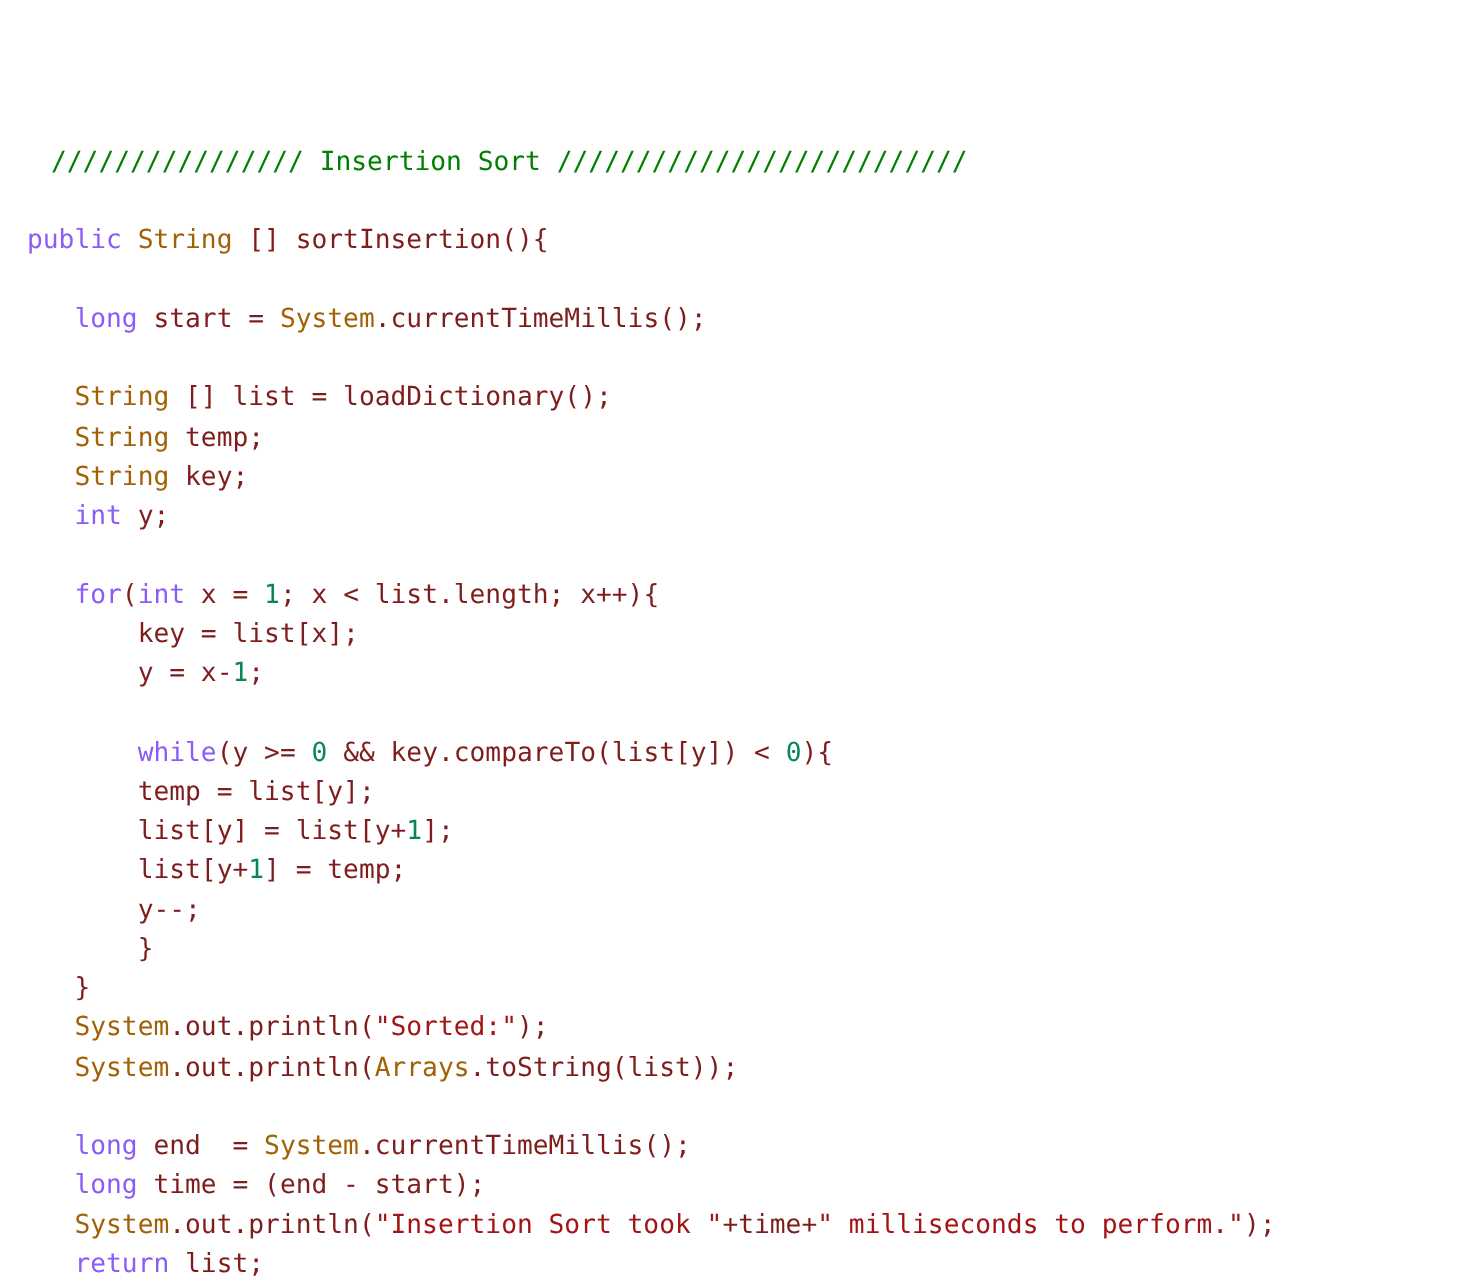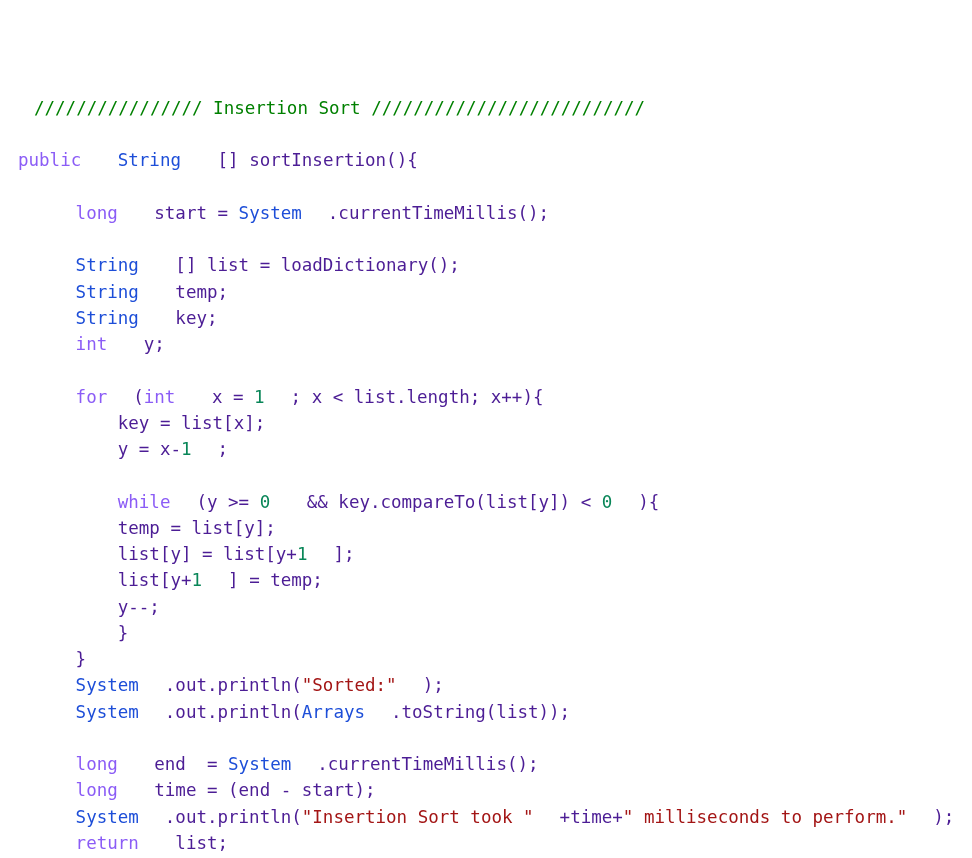--- a/index.html
+++ b/index.html
@@ -7,24 +7,24 @@
     padding: 16px 18px;
     background: #ffffff;
     font-family: "Consolas", "Menlo", "Monaco", monospace;
     font-size: 17.5px;
     line-height: 1.5;
     color: #000000;
     white-space: pre;
   }
   .cm  { color: #008000; margin-left: 16px; }  
   .kw  { color: #8b5cf6; }  
-  .ty  { color: #1d4ed8; }  
+  .ty  { color: #a16207; }  
   .num { color: #098658; }  
   .str { color: #a31515; }  
-  .pl  { color: #4c1d95; padding-left: 26px; }  
+  .pl  { color: #7f1d1d; }  
 </style>
 </head>
 <body>
 
 
 <div id="code"><div><span class="cm">//////////////// Insertion Sort //////////////////////////</span></div><div>&nbsp;</div><div><span class="kw">public</span><span class="pl"> </span><span class="ty">String</span><span class="pl"> [] sortInsertion(){</span></div><div>&nbsp;</div><div><span class="pl">   </span><span class="kw">long</span><span class="pl"> start = </span><span class="ty">System</span><span class="pl">.currentTimeMillis();</span></div><div>&nbsp;</div><div><span class="pl">   </span><span class="ty">String</span><span class="pl"> [] list = loadDictionary();</span></div><div><span class="pl">   </span><span class="ty">String</span><span class="pl"> temp;</span></div><div><span class="pl">   </span><span class="ty">String</span><span class="pl"> key;</span></div><div><span class="pl">   </span><span class="kw">int</span><span class="pl"> y;</span></div><div>&nbsp;</div><div><span class="pl">   </span><span class="kw">for</span><span class="pl">(</span><span class="kw">int</span><span class="pl"> x = </span><span class="num">1</span><span class="pl">; x &lt; list.length; x++){</span></div><div><span class="pl">       key = list[x];</span></div><div><span class="pl">       y = x-</span><span class="num">1</span><span class="pl">;</span></div><div>&nbsp;</div><div><span class="pl">       </span><span class="kw">while</span><span class="pl">(y &gt;= </span><span class="num">0</span><span class="pl"> &amp;&amp; key.compareTo(list[y]) &lt; </span><span class="num">0</span><span class="pl">){</span></div><div><span class="pl">       temp = list[y];</span></div><div><span class="pl">       list[y] = list[y+</span><span class="num">1</span><span class="pl">];</span></div><div><span class="pl">       list[y+</span><span class="num">1</span><span class="pl">] = temp;</span></div><div><span class="pl">       y--;</span></div><div><span class="pl">       }</span></div><div><span class="pl">   }</span></div><div><span class="pl">   </span><span class="ty">System</span><span class="pl">.out.println(</span><span class="str">"Sorted:"</span><span class="pl">);</span></div><div><span class="pl">   </span><span class="ty">System</span><span class="pl">.out.println(</span><span class="ty">Arrays</span><span class="pl">.toString(list));</span></div><div>&nbsp;</div><div><span class="pl">   </span><span class="kw">long</span><span class="pl"> end  = </span><span class="ty">System</span><span class="pl">.currentTimeMillis();</span></div><div><span class="pl">   </span><span class="kw">long</span><span class="pl"> time = (end - start);</span></div><div><span class="pl">   </span><span class="ty">System</span><span class="pl">.out.println(</span><span class="str">"Insertion Sort took "</span><span class="pl">+time+</span><span class="str">" milliseconds to perform."</span><span class="pl">);</span></div><div><span class="pl">   </span><span class="kw">return</span><span class="pl"> list;</span></div><div></div></div>
 
 
 
 </body></html>

